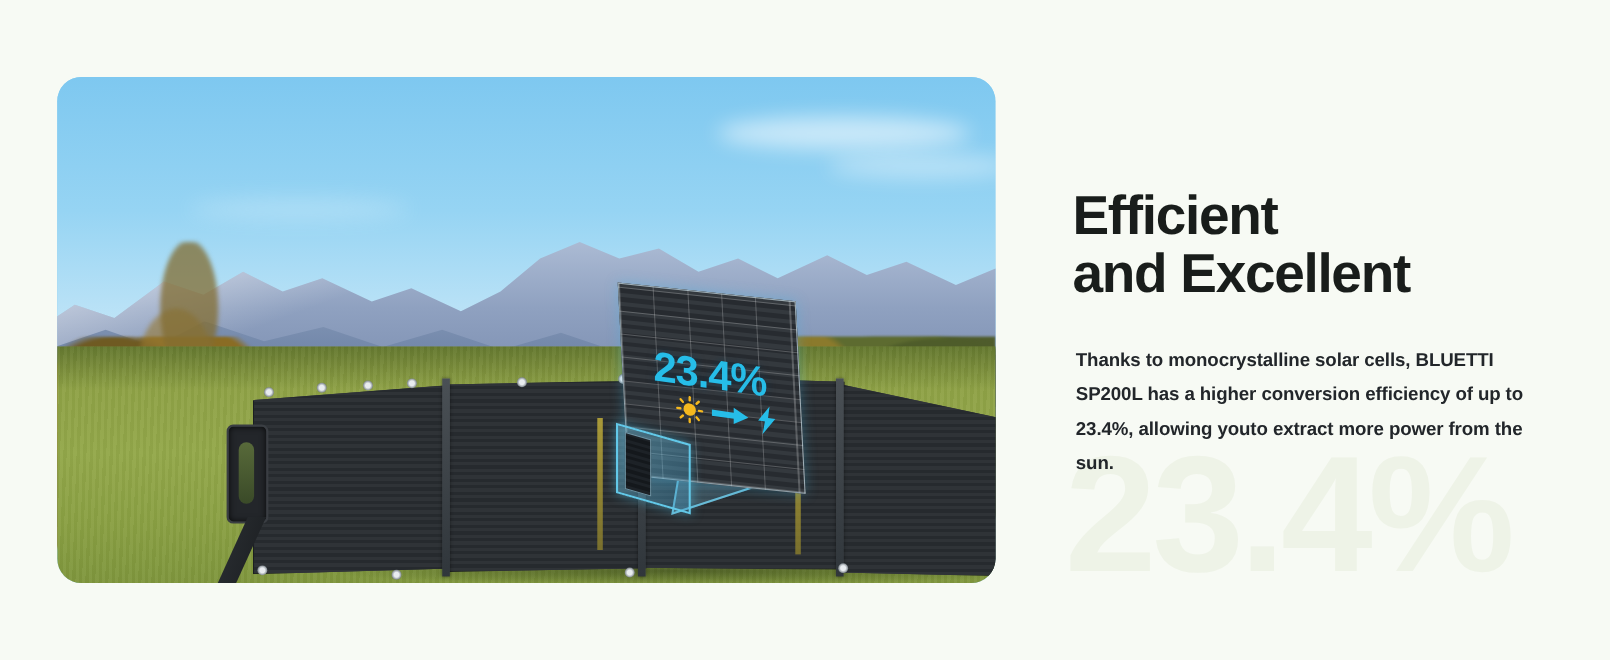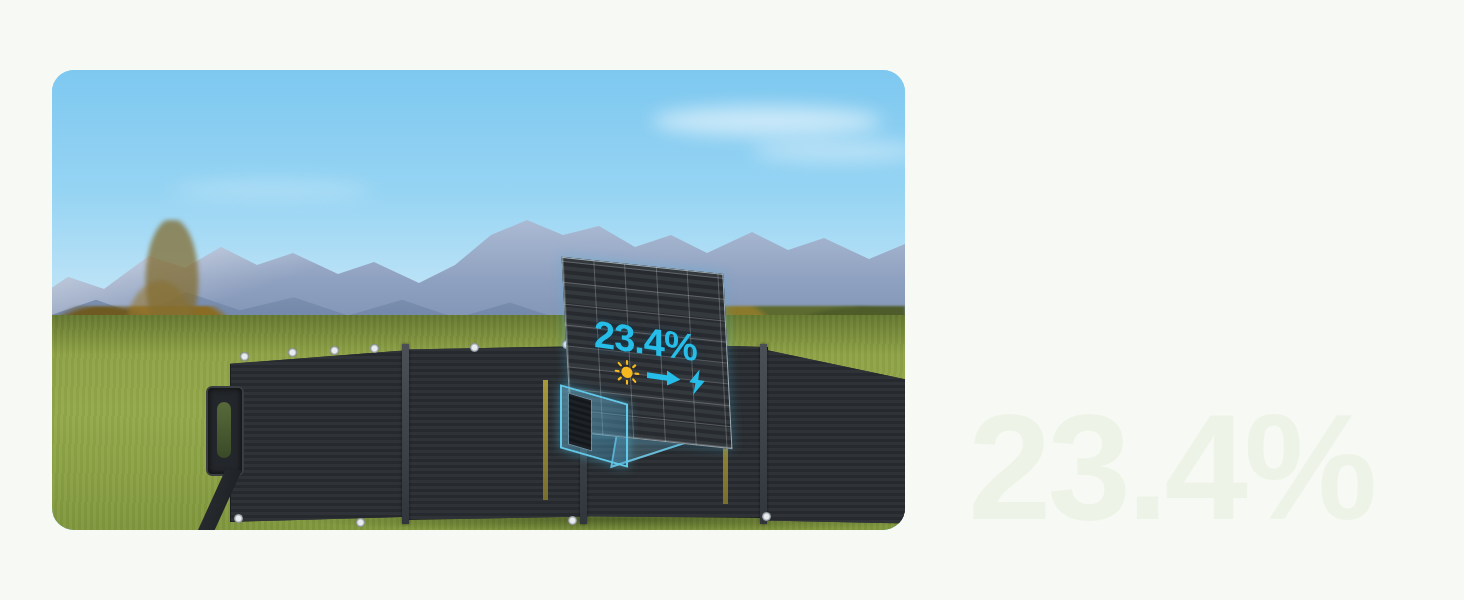--- a/index.html
+++ b/index.html
@@ -392,14 +392,19 @@
         </svg>
         <svg class="bolt-icon" viewBox="0 0 18 26">
           <path d="M11.6 0 L1.2 14.2 H7.4 L5.2 26 L16.8 10.6 H10.2 Z" fill="#26bde8"></path>
         </svg>
       </div>
     </div>
   </div>
 
   <div class="watermark">23.4%</div>
 
+  <div class="copy">
+    <h1 class="headline">Efficient
+ and Excellent</h1>
+    <p class="body-copy">Thanks to monocrystalline solar cells, BLUETTI SP200L has a higher conversion efficiency of up to 23.4%, allowing youto extract more power from the sun.</p>
+  </div>
 
 </div>
 
 </body></html>

